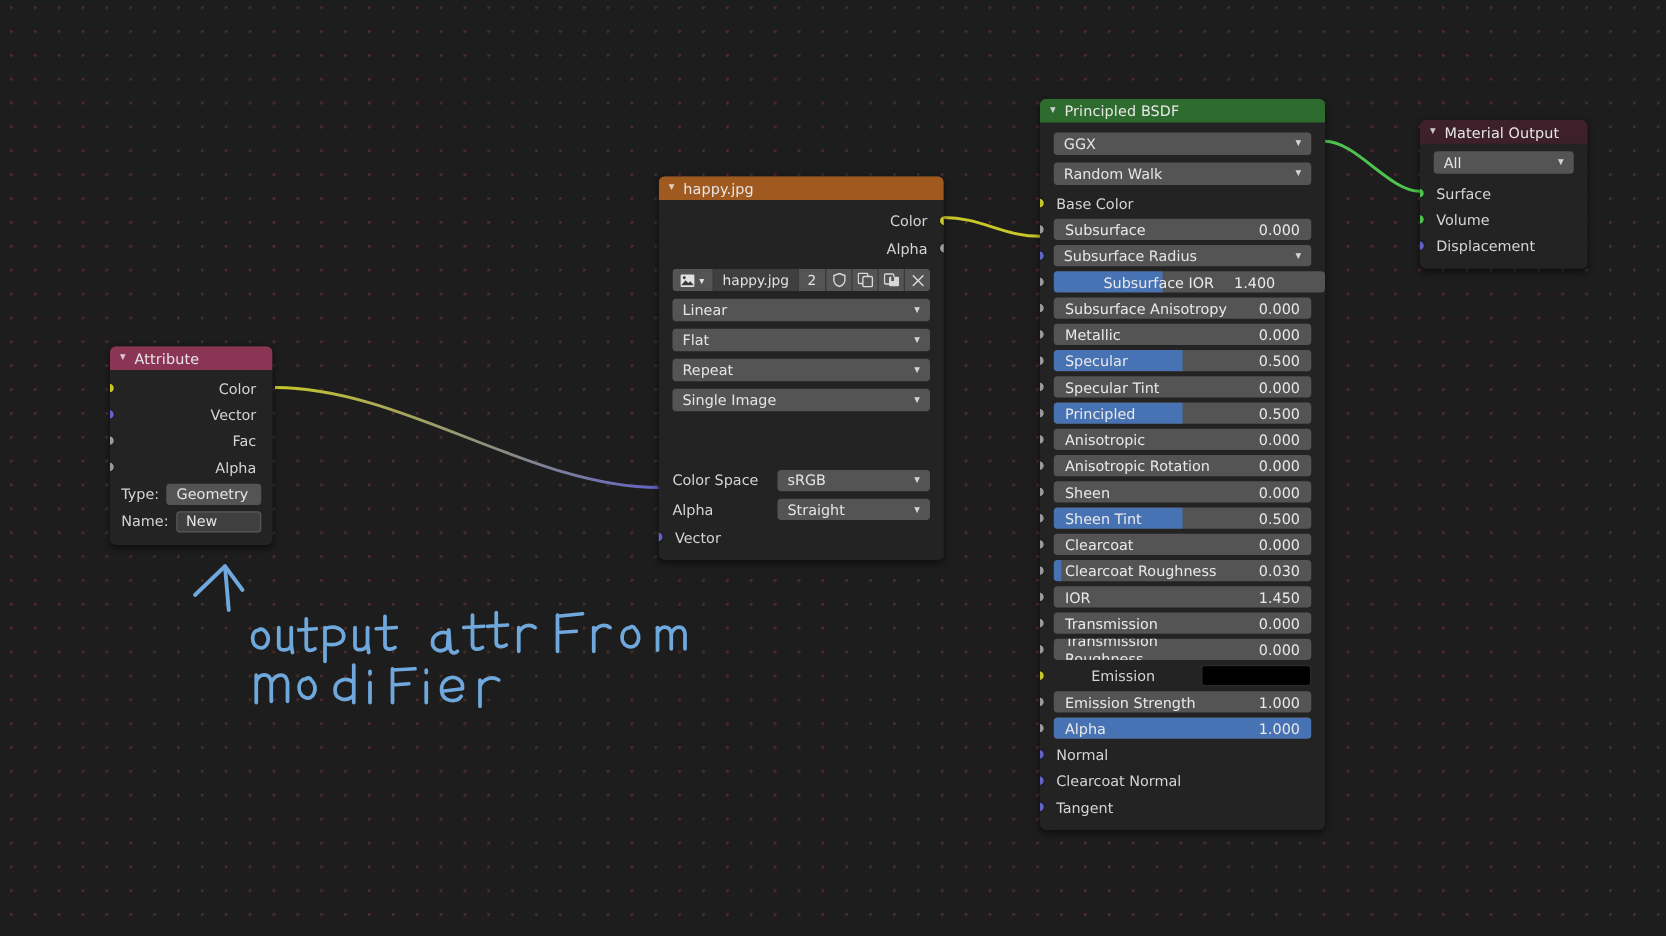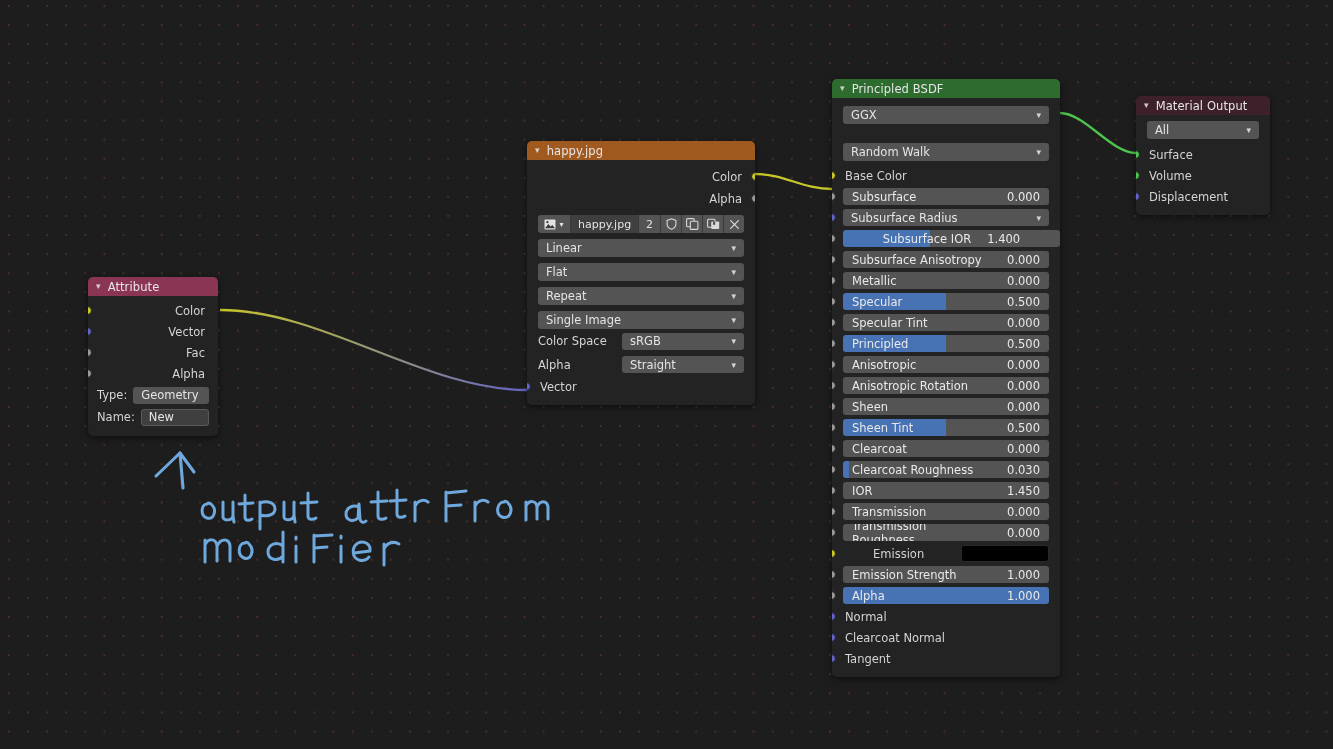--- a/index.html
+++ b/index.html
@@ -286,21 +286,21 @@
           <span class="dd-chev">▾</span>
         </div>
       </div>
       <div style="padding:6px 11px 0 11px;">
         <div class="widget dropdown" style="height:18px;">
           <span class="dd-text">Single Image</span>
           <span class="dd-chev">▾</span>
         </div>
       </div>
 
-      <div class="row" style="height:24px; padding:0 11px; gap:8px;">
+      <div class="row" style="height:24px; padding:0 11px; gap:8px;margin-top:43px;">
         <span class="lbl" style="width:76px;">Color Space</span>
         <span class="widget dropdown" style="flex:1;">
           <span class="dd-text">sRGB</span>
           <span class="dd-chev">▾</span>
         </span>
       </div>
       <div class="row" style="height:23px; padding:0 11px; gap:8px;">
         <span class="lbl" style="width:76px;">Alpha</span>
         <span class="widget dropdown" style="flex:1;">
           <span class="dd-text">Straight</span>
@@ -321,21 +321,21 @@
       <span>Principled BSDF</span>
     </div>
     <div class="node-body" style="padding-top:5px;">
 
       <div style="padding:3px 11px 0 11px;">
         <div class="widget dropdown" style="height:18px;">
           <span class="dd-text">GGX</span>
           <span class="dd-chev">▾</span>
         </div>
       </div>
-      <div style="padding:19px 11px 0 11px;">
+      <div style="padding:6px 11px 0 11px;">
         <div class="widget dropdown" style="height:18px;">
           <span class="dd-text">Random Walk</span>
           <span class="dd-chev">▾</span>
         </div>
       </div>
 
       <div id="bsdf-inputs" style="padding-top:4px;">
           <div class="row" style="height: 21px;">
             <span class="sock s-yellow" style="left: -5px; top: 6px;"></span>
             <span class="row-label-left">Base Color</span>

